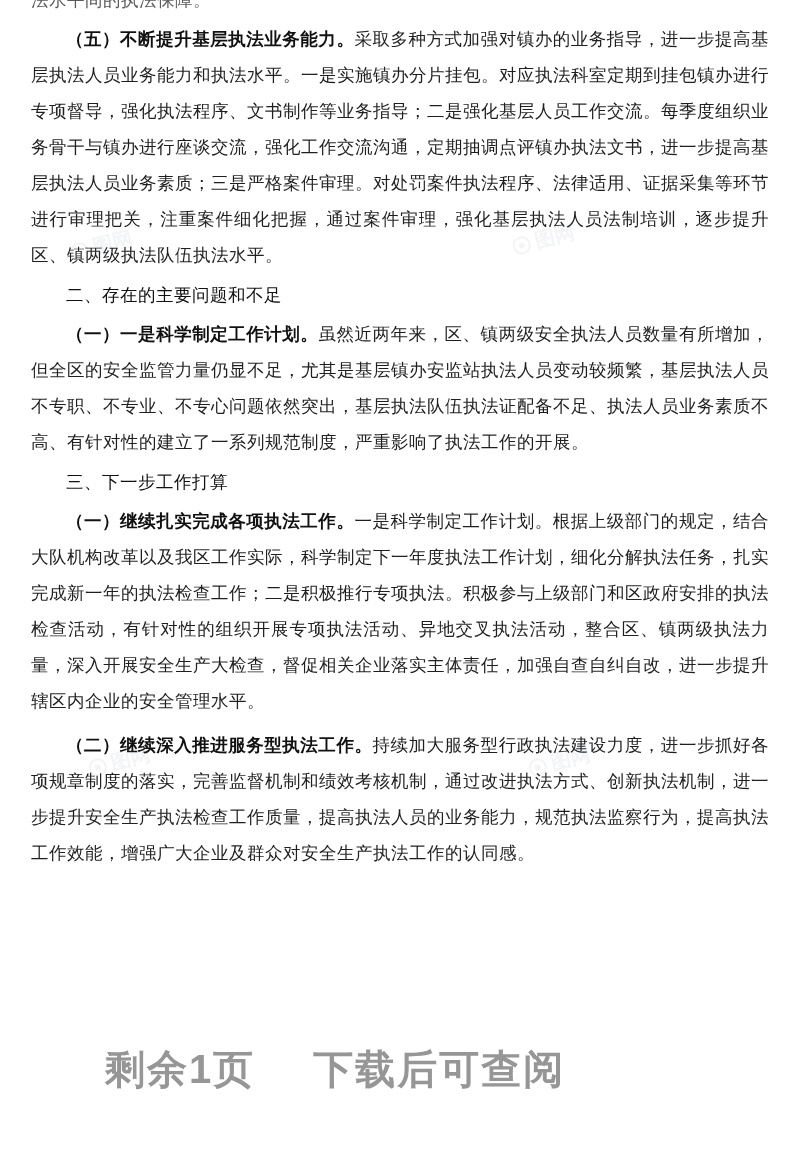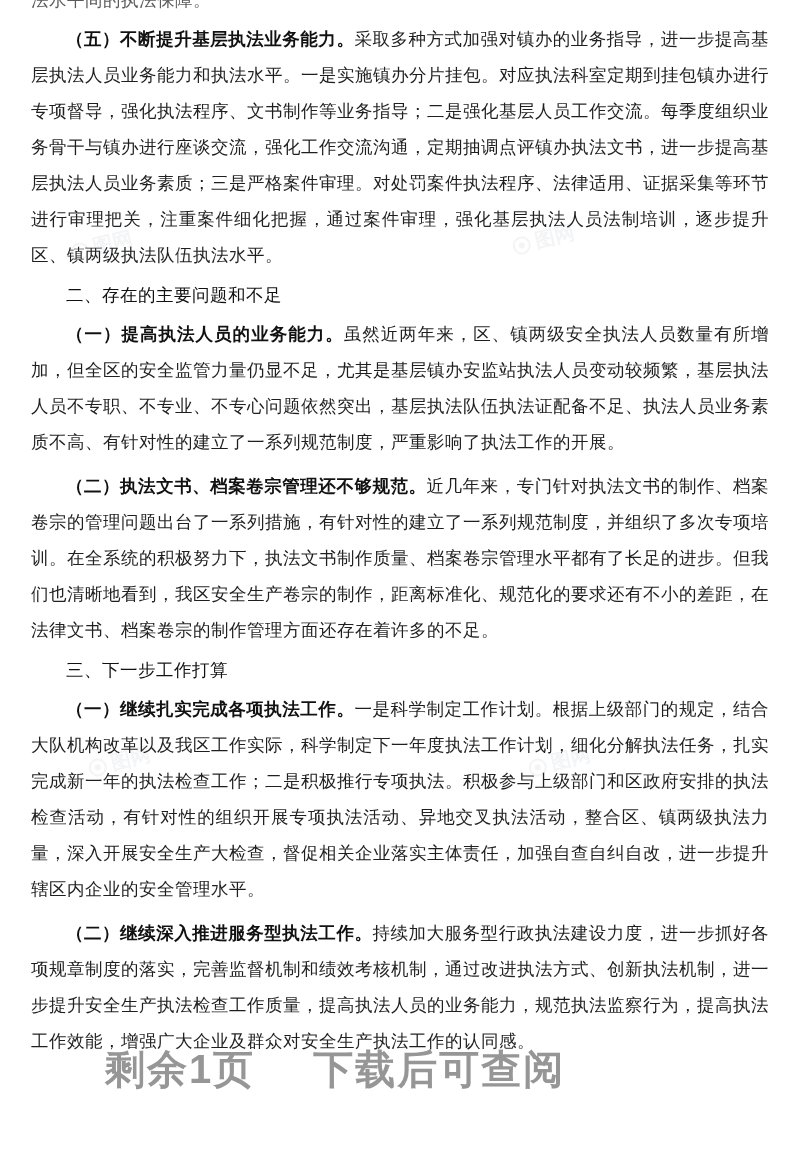--- a/index.html
+++ b/index.html
@@ -126,26 +126,23 @@
     <span class="inner">法水平间的执法保障。</span>
   </div>
 
   <p class="para">
     <span class="lead">（五）不断提升基层执法业务能力。</span><span>采取多种方式加强对镇办的业务指导，进一步提高基层执法人员业务能力和执法水平。一是实施镇办分片挂包。对应执法科室定期到挂包镇办进行专项督导，强化执法程序、文书制作等业务指导；二是强化基层人员工作交流。每季度组织业务骨干与镇办进行座谈交流，强化工作交流沟通，定期抽调点评镇办执法文书，进一步提高基层执法人员业务素质；三是严格案件审理。对处罚案件执法程序、法律适用、证据采集等环节进行审理把关，注重案件细化把握，通过案件审理，强化基层执法人员法制培训，逐步提升区、镇两级执法队伍执法水平。</span>
   </p>
 
   <h3 class="doc-heading">二、存在的主要问题和不足</h3>
 
   <p class="para">
-    <span class="lead">（一）提高执法人员的业务能力。</span><span>虽然近两年来，区、镇两级安全执法人员数量有所增加，但全区的安全监管力量仍显不足，尤其是基层镇办安监站执法人员变动较频繁，基层执法人员不专职、不专业、不专心问题依然突出，基层执法队伍执法证配备不足、执法人员业务素质不高、有针对性的建立了一系列规范制度，严重影响了执法工作的开展。</span>
+    <span class="lead">（一）一是科学制定工作计划。</span><span>虽然近两年来，区、镇两级安全执法人员数量有所增加，但全区的安全监管力量仍显不足，尤其是基层镇办安监站执法人员变动较频繁，基层执法人员不专职、不专业、不专心问题依然突出，基层执法队伍执法证配备不足、执法人员业务素质不高、有针对性的建立了一系列规范制度，严重影响了执法工作的开展。</span>
   </p>
 
-  <p class="para">
-    <span class="lead">（二）执法文书、档案卷宗管理还不够规范。</span><span>近几年来，专门针对执法文书的制作、档案卷宗的管理问题出台了一系列措施，有针对性的建立了一系列规范制度，并组织了多次专项培训。在全系统的积极努力下，执法文书制作质量、档案卷宗管理水平都有了长足的进步。但我们也清晰地看到，我区安全生产卷宗的制作，距离标准化、规范化的要求还有不小的差距，在法律文书、档案卷宗的制作管理方面还存在着许多的不足。</span>
-  </p>
 
   <h3 class="doc-heading">三、下一步工作打算</h3>
 
   <p class="para">
     <span class="lead">（一）继续扎实完成各项执法工作。</span><span>一是科学制定工作计划。根据上级部门的规定，结合大队机构改革以及我区工作实际，科学制定下一年度执法工作计划，细化分解执法任务，扎实完成新一年的执法检查工作；二是积极推行专项执法。积极参与上级部门和区政府安排的执法检查活动，有针对性的组织开展专项执法活动、异地交叉执法活动，整合区、镇两级执法力量，深入开展安全生产大检查，督促相关企业落实主体责任，加强自查自纠自改，进一步提升辖区内企业的安全管理水平。</span>
   </p>
 
   <p class="para">
     <span class="lead">（二）继续深入推进服务型执法工作。</span><span>持续加大服务型行政执法建设力度，进一步抓好各项规章制度的落实，完善监督机制和绩效考核机制，通过改进执法方式、创新执法机制，进一步提升安全生产执法检查工作质量，提高执法人员的业务能力，规范执法监察行为，提高执法工作效能，增强广大企业及群众对安全生产执法工作的认同感。</span>
   </p>

